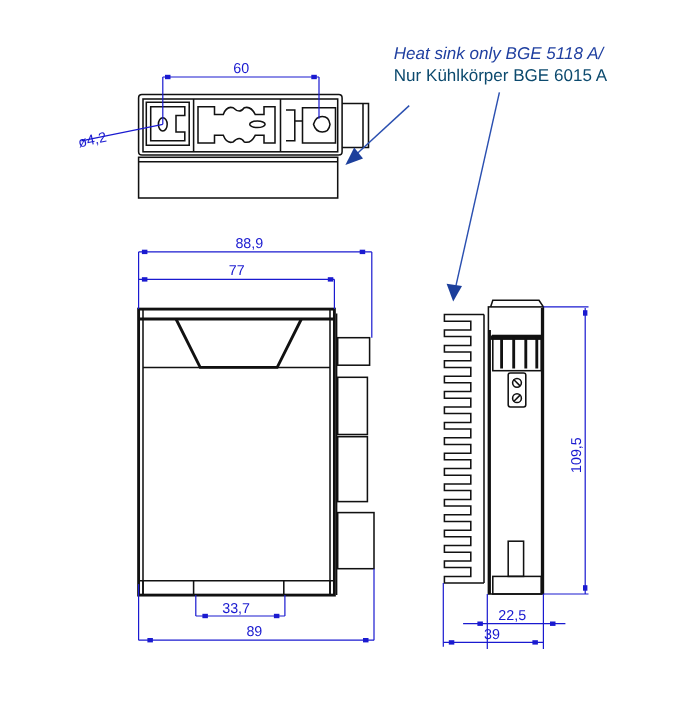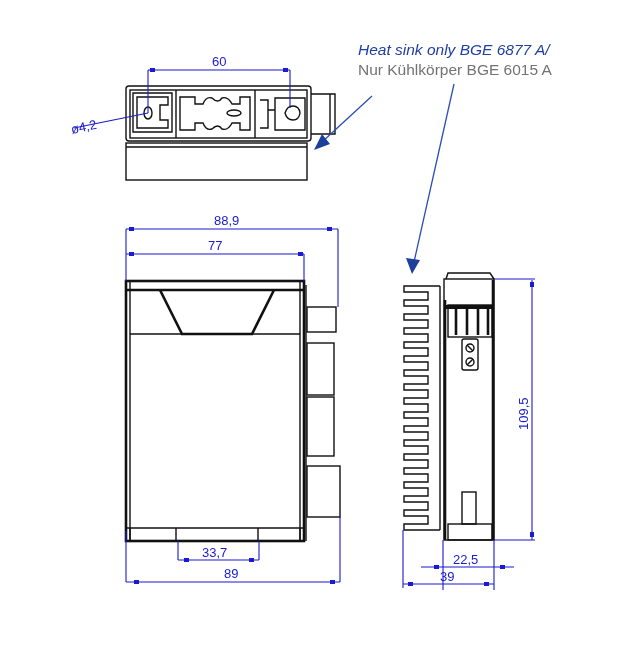--- a/index.html
+++ b/index.html
@@ -1,32 +1,32 @@
 <!DOCTYPE html>
 <html><head>
 <meta charset="utf-8">
 <style>
   html, body { margin: 0; padding: 0; background: #ffffff; }
   body { width: 633px; height: 650px; position: relative; overflow: hidden; font-family: "Liberation Sans", sans-serif; }
   .caption { position: absolute; left: 358px; top: 40px; font-size: 15.5px; line-height: 20px; white-space: nowrap; }
   .caption .en { color: #1f3fa0; font-style: italic; }
-  .caption .de { color: #737373; }
+  .caption .de { color: #0c4a6e; }
   svg { position: absolute; left: 0; top: 0; }
   .blk { stroke: #111; fill: none; stroke-width: 1.4; }
   .thick { stroke: #111; fill: none; stroke-width: 2.6; }
   .dim { stroke: #1a1ad0; fill: none; stroke-width: 1.1; }
   .dimtxt { fill: #1a1ad0; font-family: "Liberation Sans", sans-serif; font-size: 13px; }
   .arrow { fill: #1c3f9c; }
   .arrowline { stroke: #2a4fb0; stroke-width: 1.3; fill: none; }
 </style>
 </head>
 <body>
 
 <div class="caption">
-  <div class="en">Heat sink only BGE 6877 A/</div>
+  <div class="en">Heat sink only BGE 5118 A/</div>
   <div class="de">Nur Kühlkörper BGE 6015 A</div>
 </div>
 
 <svg width="633" height="650" viewBox="0 0 633 650">
 
   <g>
 
     <rect class="blk" x="126" y="86" width="185" height="55" rx="3"></rect>
     <rect class="blk" x="130" y="90" width="177" height="48"></rect>
 

